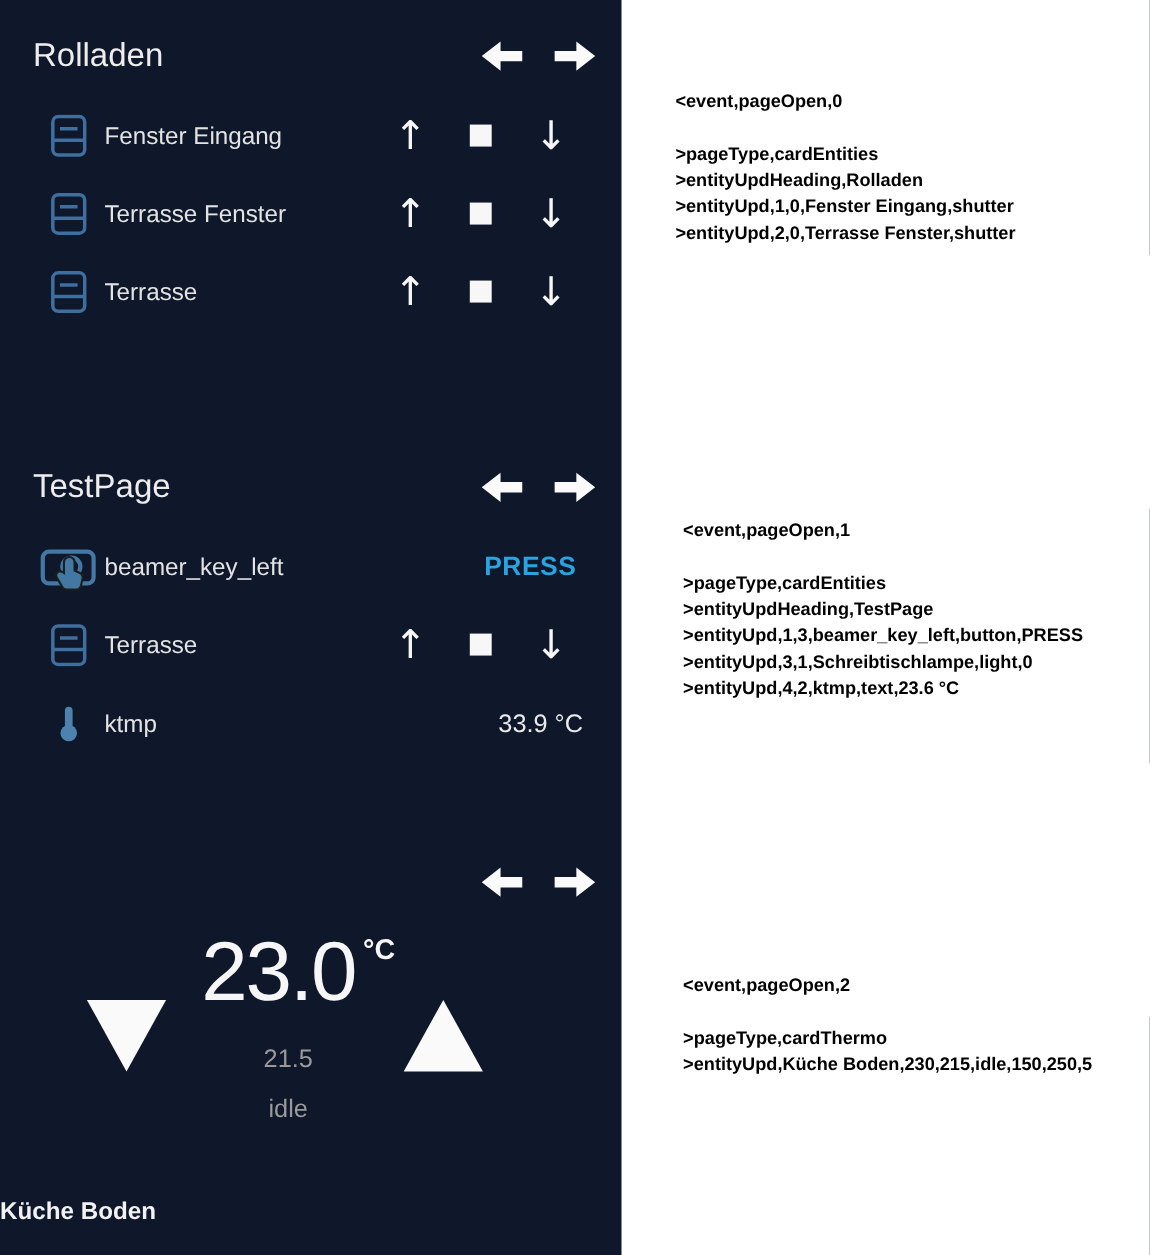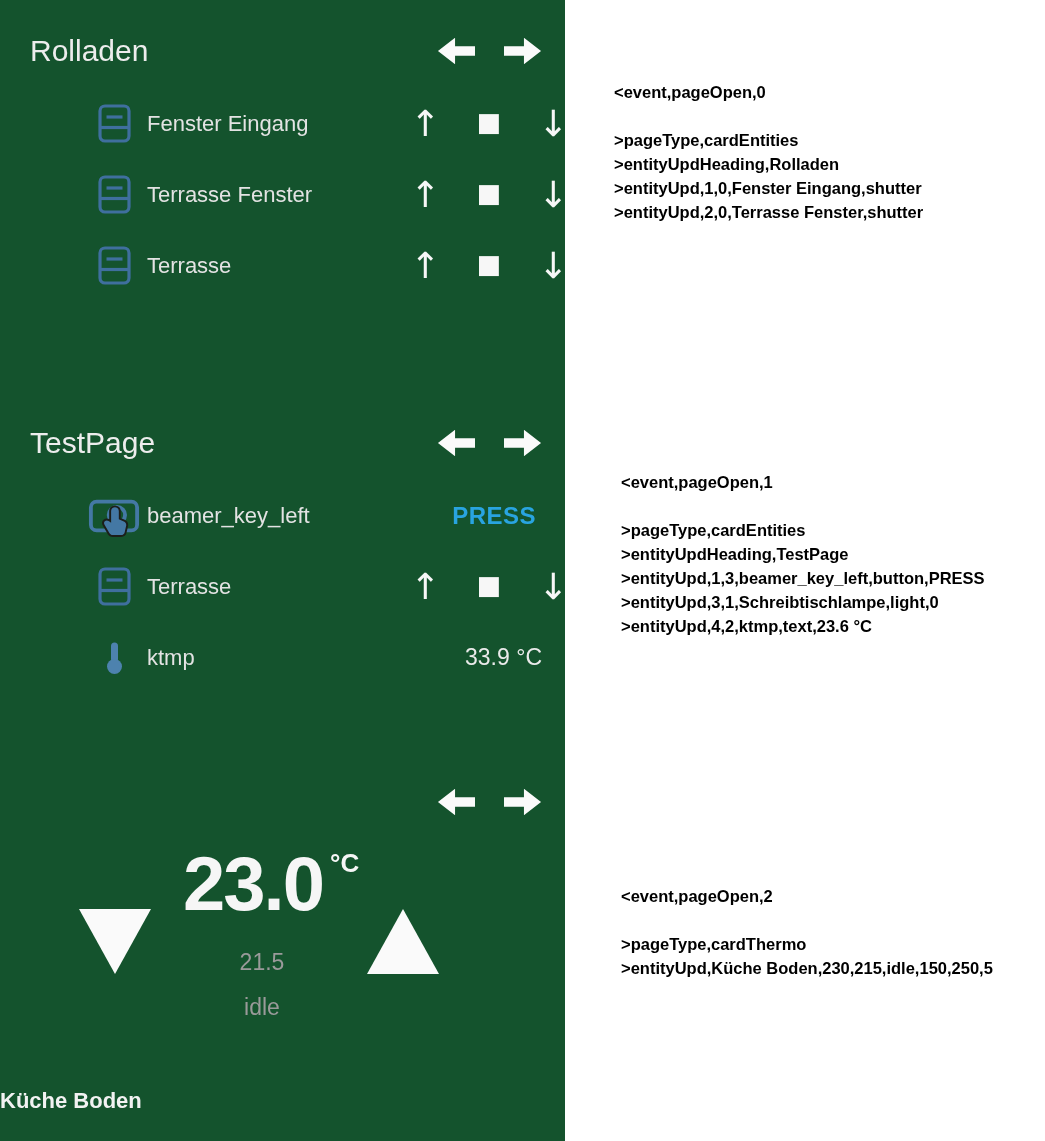--- a/index.html
+++ b/index.html
@@ -1,31 +1,31 @@
 <!DOCTYPE html>
 <html><head>
 <meta charset="utf-8">
 <style>
   * { margin:0; padding:0; box-sizing:border-box; }
   html,body { width:1045px; height:1141px; background:#ffffff; overflow:hidden;
               font-family:"Liberation Sans","DejaVu Sans",sans-serif; }
   body { position:relative; }
 
   
-  .screen { position:absolute; left:0; top:0; width:565px; height:1141px; background:#14532d; }
+  .screen { position:absolute; left:0; top:0; width:565px; height:1141px; background:#0f172a; }
   .card { position:absolute; left:0; width:565px; }
 
   .card-title { position:absolute; left:30px; height:46px; line-height:46px;
                 font-size:30px; color:#ededed; letter-spacing:0; }
 
   .nav { position:absolute; left:437px; width:105px; height:32px; display:flex; justify-content:space-between; }
   .nav-btn { background:none; border:none; padding:0; cursor:pointer; width:38px; height:32px; }
   .nav-btn svg { display:block; }
 
-  .rows { position:absolute; left:12px; width:565px;padding-left:40px; }
+  .rows { position:absolute; left:0; width:565px; }
   .row { position:relative; height:71px; }
   .icon-box { position:absolute; left:36px; top:0; width:52px; height:71px;
               display:flex; align-items:center; justify-content:center; }
   .label { position:absolute; left:95px; top:0; height:71px; display:flex; align-items:center;
            font-size:22px; color:#e3e3e3; }
 
   .sh-controls { position:absolute; left:341px; top:0; width:192px; height:71px; display:flex; }
   .sh-btn { width:64px; height:71px; display:flex; align-items:center; justify-content:center;
             background:none; border:none; color:#f7f7f7; cursor:pointer; padding:0;
             font-family:"DejaVu Sans",sans-serif; }
@@ -38,21 +38,21 @@
 
   .toggle { position:absolute; right:40px; top:19px; width:57px; height:33px; cursor:pointer; }
   .toggle-track { position:absolute; left:0; top:5px; width:57px; height:23px; border-radius:12px; background:#4a4a4a; }
   .toggle-knob  { position:absolute; left:0; top:0; width:33px; height:33px; border-radius:50%; background:#9b9b9b; }
 
   .row-value { position:absolute; right:35px; top:0; height:71px; display:flex; align-items:center;
                font-size:23px; color:#eaeaea; }
 
   
   .cur-temp { position:absolute; left:183px; top:86px; font-size:76px; line-height:76px;
-              font-weight:700; color:#f6f6f6; letter-spacing:-2px; }
+              font-weight:400; color:#f6f6f6; letter-spacing:-2px; }
   .cur-unit { position:absolute; left:330px; top:88px; font-size:26px; font-weight:700; color:#f6f6f6; }
   .tri-btn { position:absolute; background:none; border:none; padding:0; cursor:pointer; }
   .tri-btn svg { display:block; }
   .target-temp, .hvac-status { position:absolute; left:182px; width:160px; height:30px; line-height:30px;
                text-align:center; font-size:23px; color:#9a9a9a; }
   .thermo-title { position:absolute; left:0; top:325px; width:526px; height:32px; line-height:32px;
                text-align:left; font-size:22px; color:#f2f2f2;font-weight:bold; }
 
   
   .pblock { position:absolute; color:#000; font-weight:700; }

